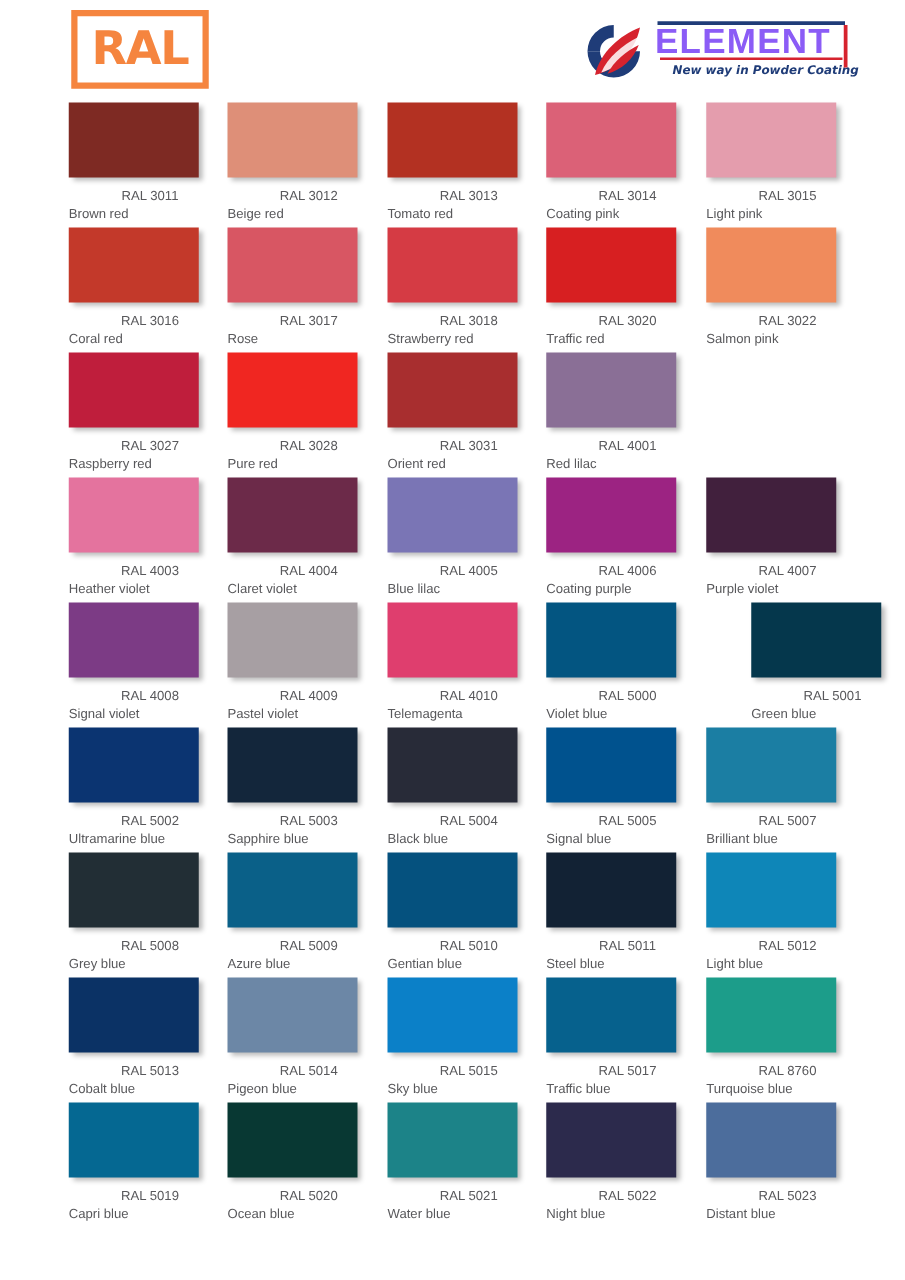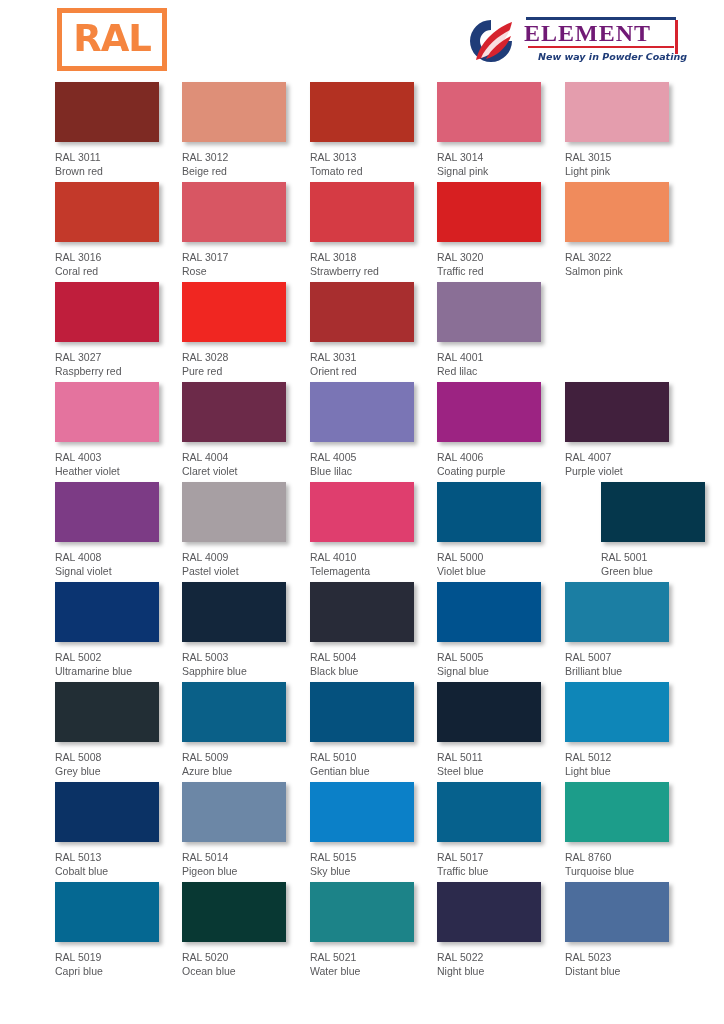--- a/index.html
+++ b/index.html
@@ -64,25 +64,25 @@
     top: 3px;
     width: 154px;
   }
   .el-topline {
     height: 3px;
     background: #1F3C78;
     width: 150px;
     margin-left: 2px;
   }
   .el-letters {
-    font-family: Liberation Serif, serif;
+    font-family: Liberation Sans, sans-serif;
     font-weight: bold;
-    font-size: 24px;
+    font-size: 28px;
     letter-spacing: 1px;
-    color: #701a75;
+    color: #8b5cf6;
     line-height: 26px;
     white-space: nowrap;
     position: relative;
   }
   .el-underline-red {
     height: 2px;
     background: #D6232E;
     width: 146px;
     margin-left: 4px;
   }
@@ -128,21 +128,21 @@
     box-shadow: 3px 3px 4px rgba(0,0,0,0.28);
   }
   .cap {
     margin-top: 9px;
     font-size: 10.5px;
     line-height: 13.5px;
     color: #58585B;
     font-family: "Liberation Sans", sans-serif;
     white-space: nowrap;
   }
-  .cap .code { display: block; }
+  .cap .code { display: block; text-align: center; }
   .cap .nm { display: block; }
 </style>
 </head>
 <body>
 
 <div class="header">
 
   <div class="ral-logo">
     <span class="ral-logo-text">RAL</span>
   </div>
@@ -187,21 +187,21 @@
         <div class="swatch" style="background: rgb(179, 49, 34);"></div>
         <div class="cap">
           <span class="code">RAL 3013</span>
           <span class="nm">Tomato red</span>
         </div>
       </div>
       <div class="cell" style="left: 437px;">
         <div class="swatch" style="background: rgb(219, 97, 119);"></div>
         <div class="cap">
           <span class="code">RAL 3014</span>
-          <span class="nm">Signal pink</span>
+          <span class="nm">Coating pink</span>
         </div>
       </div>
       <div class="cell" style="left: 565px;">
         <div class="swatch" style="background: rgb(228, 157, 173);"></div>
         <div class="cap">
           <span class="code">RAL 3015</span>
           <span class="nm">Light pink</span>
         </div>
       </div>
     </div>

